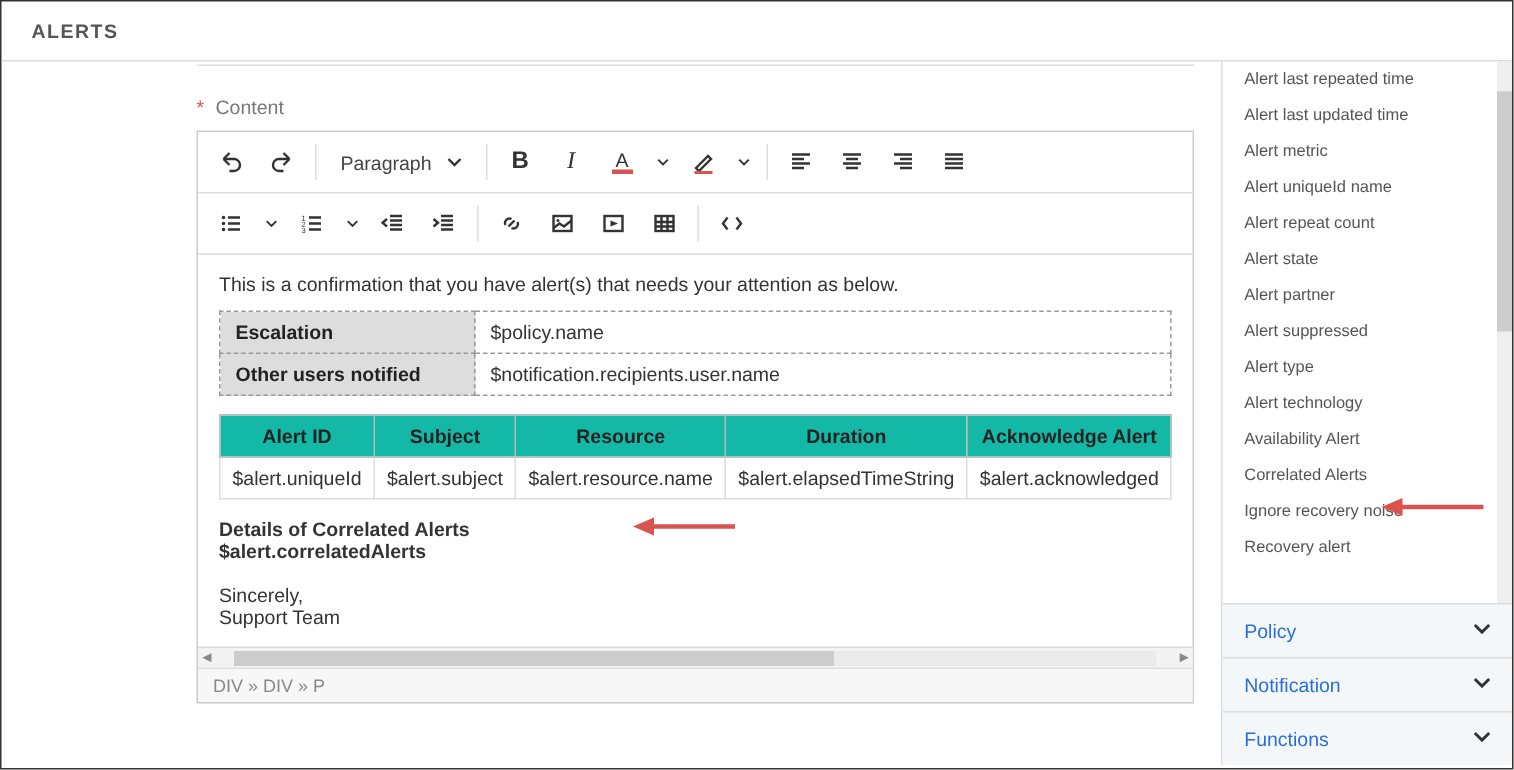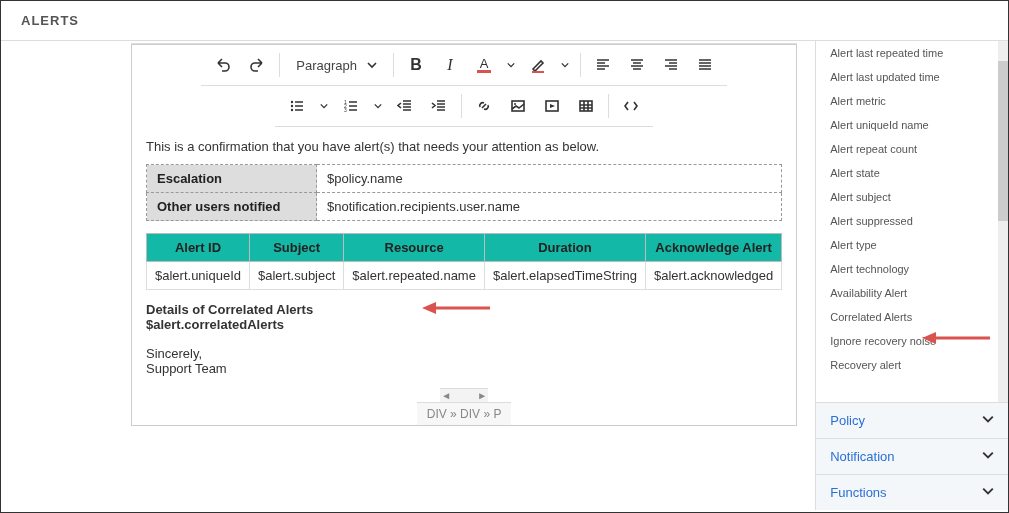--- a/index.html
+++ b/index.html
@@ -2,21 +2,21 @@
 <html><head>
 <meta charset="utf-8">
 <style>
   * { box-sizing: border-box; margin: 0; padding: 0; }
   body { font-family: -apple-system, BlinkMacSystemFont, "Segoe UI", Arial, sans-serif; font-size: 13px; color: #333; background: #fff; width: 1009px; height: 513px; overflow: hidden; border: 1px solid #333; position: relative; }
   .header { padding: 12px 20px; font-weight: 600; color: #555; letter-spacing: 1px; font-size: 13px; border-bottom: 1px solid #ddd; }
   .main { display: flex; height: calc(100% - 42px); }
   .left { flex: 1; padding: 0 18px 0 130px; display: flex; flex-direction: column; }
   .field-label { color: #777; font-size: 13px; padding: 20px 0 8px 0; }
   .required { color: #d9534f; margin-right: 4px; }
-  .editor { border: 1px solid #ccc; display: flex; flex-direction: column; min-height: 0; align-items: center; }
+  .editor { border: 1px solid #ccc; display: flex; flex-direction: column; min-height: 0; }
   .toolbar-row { display: flex; align-items: center; border-bottom: 1px solid #ddd; padding: 4px 6px; gap: 2px; flex-wrap: wrap; }
   .t-btn { background: none; border: none; width: 32px; height: 32px; display: inline-flex; align-items: center; justify-content: center; cursor: pointer; color: #333; border-radius: 3px; }
   .t-sep { width: 1px; height: 24px; background: #ddd; margin: 0 4px; }
   .t-select { display: inline-flex; align-items: center; gap: 6px; padding: 4px 10px; border: none; cursor: pointer; color: #444; min-width: 80px; }
   .t-chevron { margin-left: 4px; }
   .content-area { flex: 1; overflow: auto; padding: 12px 14px; font-size: 13px; position: relative; }
   .scrolled-text { color: #333; font-size: 13px; margin-bottom: 10px; }
   table { border-collapse: collapse; width: 100%; margin-bottom: 12px; }
   .t1 th, .t1 td { border: 1px solid #bbb; padding: 6px 10px; text-align: left; font-size: 13px; }
   .t1 th.hdr { background: #ddd; color: #222; font-weight: 700; width: 170px; border: 1px dashed #999; }
@@ -45,20 +45,24 @@
 </head>
 <body>
 
 <div class="header">
   <span>ALERTS</span>
 </div>
 
 <div class="main">
   <div class="left">
     <div class="row-top-border"></div>
+    <div class="field-label">
+      <span class="required">*</span>
+      <span>Content</span>
+    </div>
 
     <div class="editor">
 
       <div class="toolbar-row">
         <button class="t-btn">
           <svg width="16" height="16" viewBox="0 0 16 16">
               <path class="icon-stroke" d="M3 6 L7 2 M3 6 L7 10 M3 6 H10 A4 4 0 0 1 10 14 H7"></path>
             </svg>
         </button>
         <button class="t-btn">
@@ -218,21 +222,21 @@
               <tr>
             <th>Alert ID</th>
             <th>Subject</th>
             <th>Resource</th>
             <th>Duration</th>
             <th>Acknowledge Alert</th>
           </tr>
           <tr>
             <td>$alert.uniqueId</td>
             <td>$alert.subject</td>
-            <td>$alert.repeated.name</td>
+            <td>$alert.resource.name</td>
             <td>$alert.elapsedTimeString</td>
             <td>$alert.acknowledged</td>
           </tr>
         </tbody>
           </table>
 
         <div class="details">Details of Correlated Alerts</div>
         <div class="var">$alert.correlatedAlerts</div>
 
         <svg class="arrow-svg" style="left:290px; top:172px;" width="70" height="18" viewBox="0 0 70 18">
@@ -260,21 +264,21 @@
   </div>
 
   <div class="right">
     <div class="var-list">
       <div class="var-item">Alert last repeated time</div>
       <div class="var-item">Alert last updated time</div>
       <div class="var-item">Alert metric</div>
       <div class="var-item">Alert uniqueId name</div>
       <div class="var-item">Alert repeat count</div>
       <div class="var-item">Alert state</div>
-      <div class="var-item">Alert subject</div>
+      <div class="var-item">Alert partner</div>
       <div class="var-item">Alert suppressed</div>
       <div class="var-item">Alert type</div>
       <div class="var-item">Alert technology</div>
       <div class="var-item">Availability Alert</div>
       <div class="var-item">Correlated Alerts</div>
       <div class="var-item">Ignore recovery noise</div>
       <div class="var-item">Recovery alert</div>
       <div class="vscroll-mock">
           <div class="vscroll-thumb"></div>
         </div>

